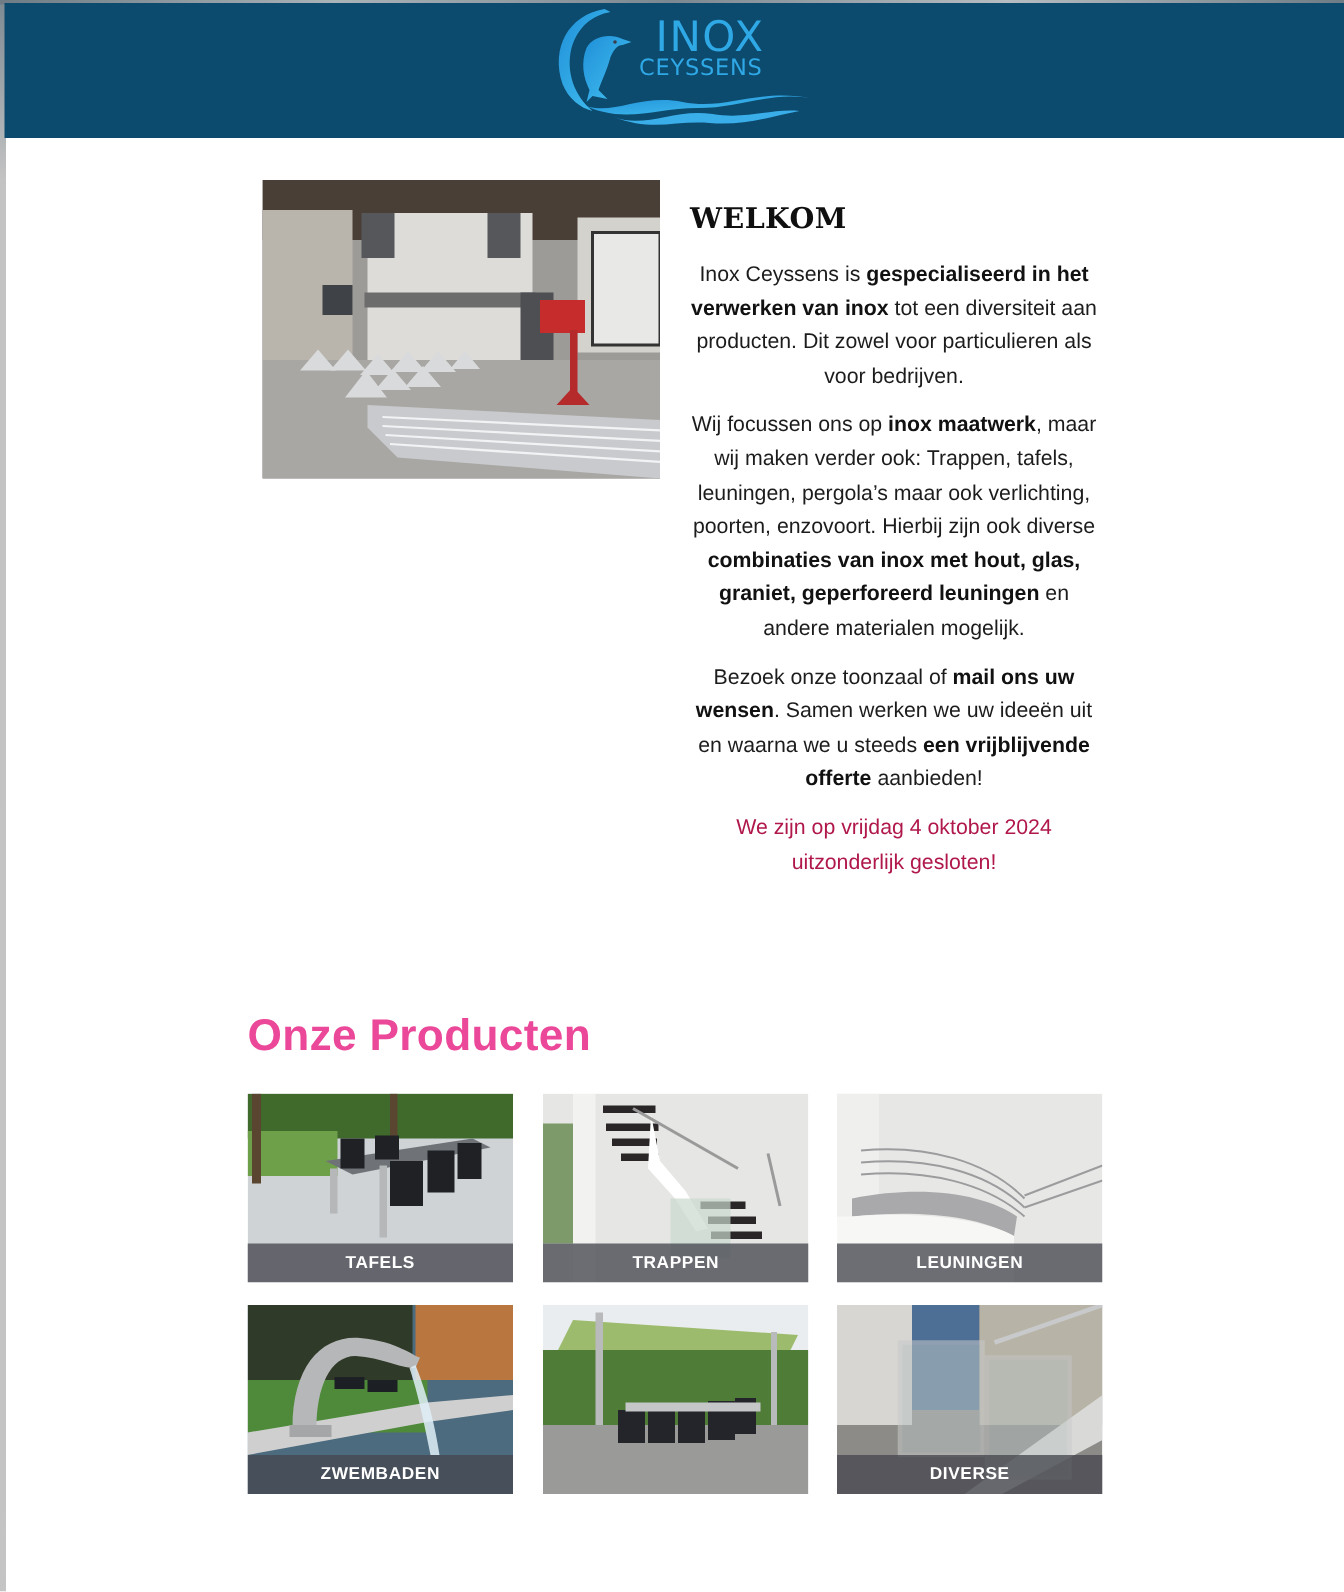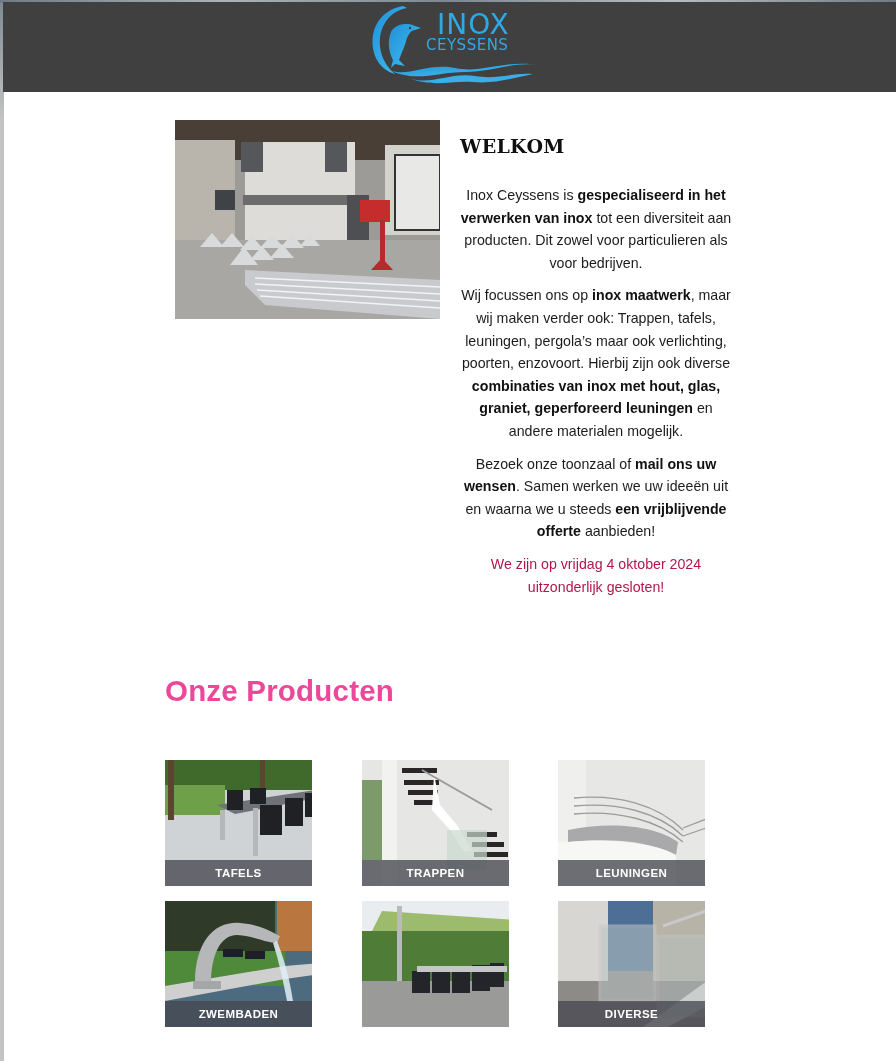--- a/index.html
+++ b/index.html
@@ -13,47 +13,47 @@
   .left-edge {
     position: absolute; left: 0; top: 0; width: 4px; height: 1061px;
     background: linear-gradient(#7d8a92, #c3c3c3 120px, #c4c4c4);
   }
   .top-strip {
     position: absolute; left: 0; top: 0; width: 896px; height: 3px;
     background: linear-gradient(90deg, #6f7c85, #a9b3b8, #7c8891, #b7bec2, #6f7c85);
   }
   header.site-header {
     position: absolute; left: 3px; top: 2px; width: 893px; height: 90px;
-    background: #404040;
+    background: #0c4a6e;
   }
   .logo {
     position: absolute; left: 362px; top: 0; width: 185px; height: 86px;
   }
   .welcome-img {
     position: absolute; left: 175px; top: 120px; width: 265px; height: 199px;
     overflow: hidden; background: #8a8a88;
   }
   .welcome-text {
     position: absolute; left: 460px; top: 132px; width: 272px;
     font-size: 14.2px; line-height: 22.6px; color: #1c1c1c;
   }
   .welcome-text h2 {
     font-family: "DejaVu Serif", "Liberation Serif", serif;
     font-weight: bold; font-size: 19px; letter-spacing: 0.3px;
-    color: #0f0f0f; margin-bottom: 24px; line-height: 28px;
+    color: #0f0f0f; margin-bottom: 12px; line-height: 28px;
   }
   .welcome-text p { margin-bottom: 10px; text-align: center; }
   .welcome-text b { font-weight: bold; color: #111; }
   .welcome-text p.notice { color: #b0184b; }
   h2.products-title {
     position: absolute; left: 165px; top: 674px;
     font-size: 29.5px; font-weight: bold; color: #ec4899; letter-spacing: 0.2px;
   }
   .tile {
-    position: absolute; width: 147px; height: 126px; overflow: hidden; cursor: pointer; margin-top: 31px;
+    position: absolute; width: 177px; height: 126px; overflow: hidden; cursor: pointer;
   }
   .tile svg.photo { position: absolute; left: 0; top: 0; width: 177px; height: 126px; }
   .tile .label-bar {
     position: absolute; left: 0; bottom: 0; width: 100%; height: 26px;
     background: rgba(70, 72, 80, 0.78);
     color: #ffffff; font-size: 11.5px; font-weight: bold;
     text-align: center; line-height: 26px; letter-spacing: 0.4px;
   }
 </style>
 </head>

